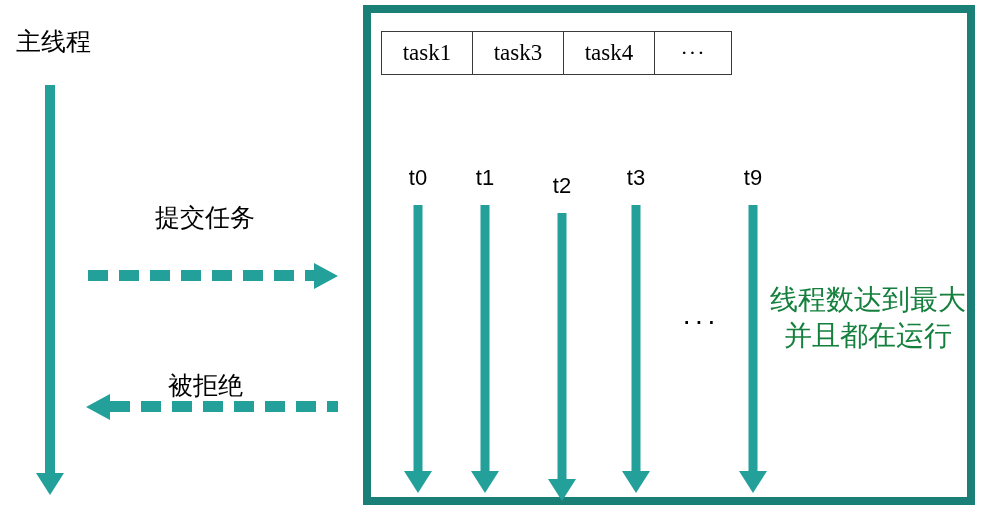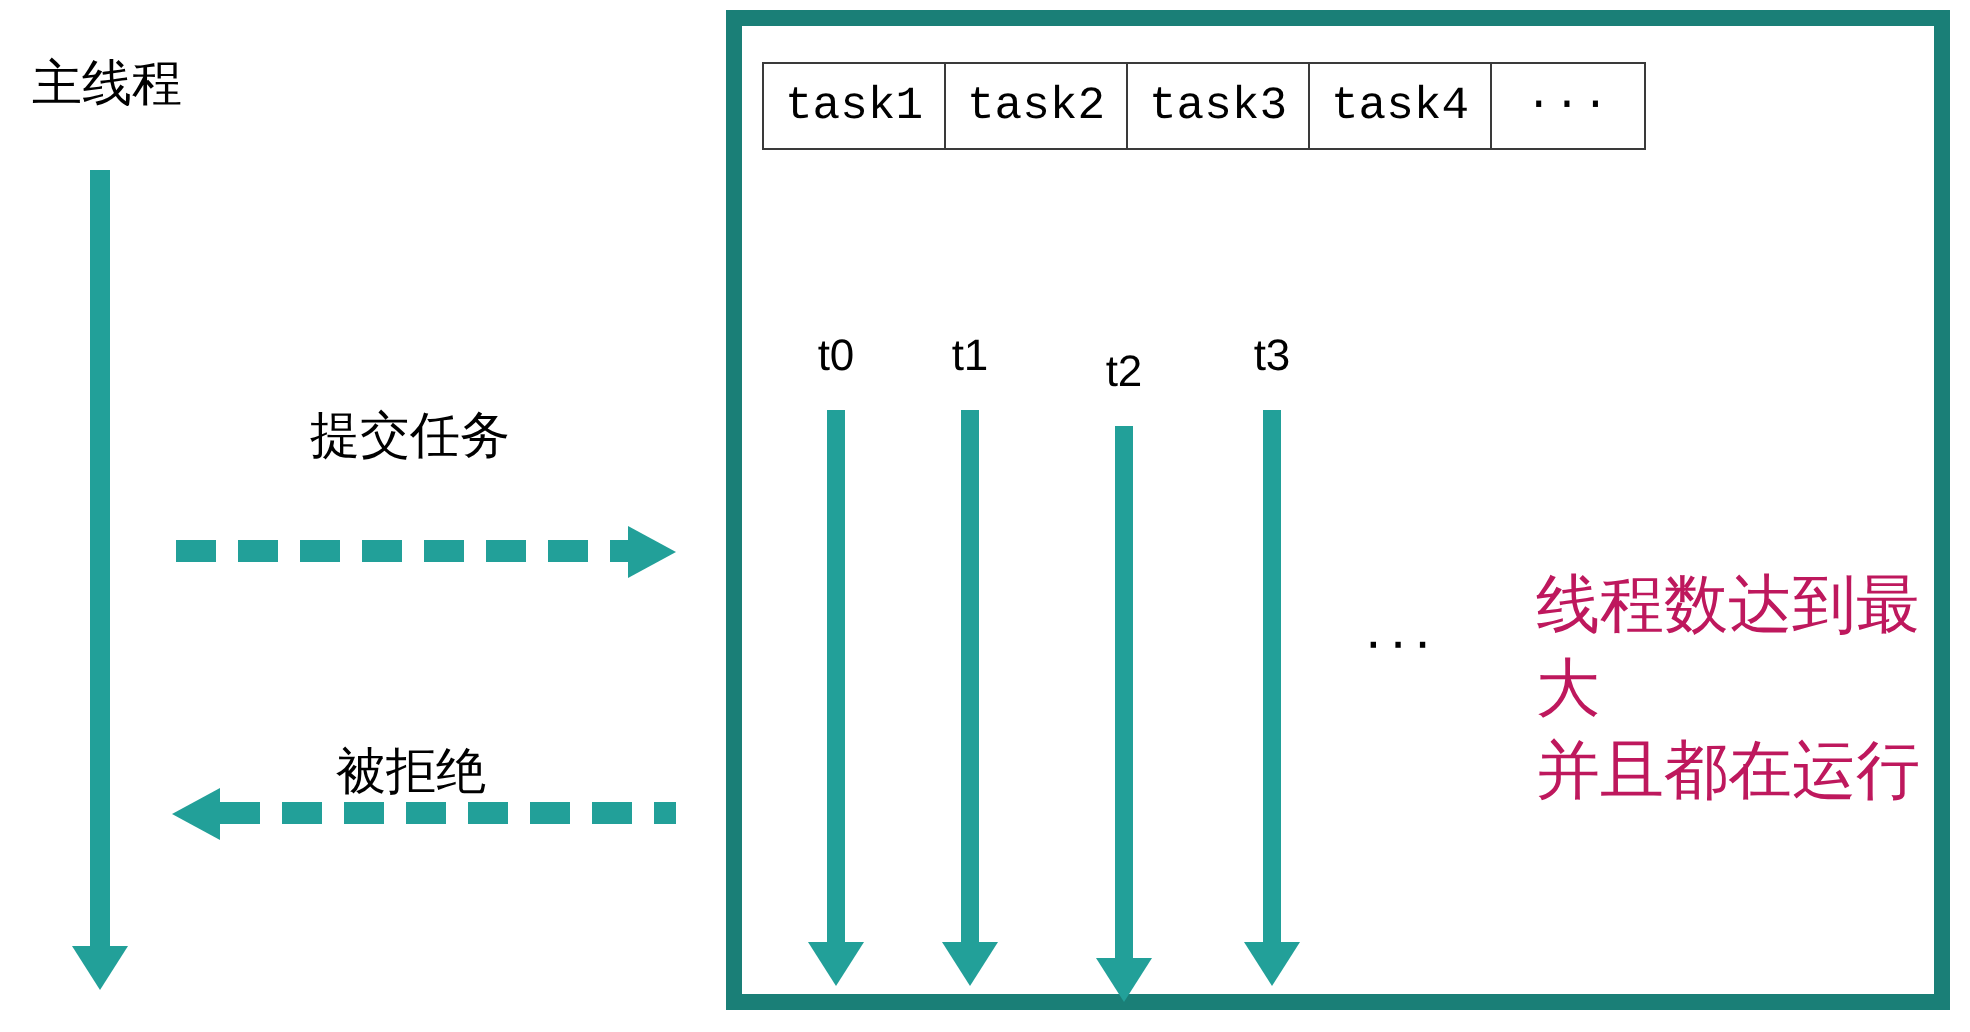--- a/index.html
+++ b/index.html
@@ -66,21 +66,21 @@
     border: 1px solid #3a3a3a;
     border-right: none;
     background: #ffffff;
     box-sizing: border-box;
   }
   .qcell {
     border-right: 1px solid #3a3a3a;
     height: 42px;
     line-height: 42px;
     text-align: center;
-    font-family: Liberation Mono, monospace;
+    font-family: Liberation Serif, serif;
     font-size: 23px;
     color: #000000;
     box-sizing: border-box;
   }
   .qcell.task { width: 91px; }
   .qcell.more { width: 77px; font-size: 22px; letter-spacing: 1px; }
 
   
   .worker {
     position: absolute;
@@ -145,23 +145,24 @@
 
   .ellipsis-mid {
     position: absolute;
     font-family: "Liberation Sans", "DejaVu Sans", sans-serif;
     font-size: 28px;
     letter-spacing: 3px;
     color: #000000;
   }
   .note-right {
     position: absolute;
+    text-align: center;
     font-family: "DejaVu Sans", "Liberation Sans", sans-serif;
-    font-size: 32px;
-    color: #be185d;
+    font-size: 28px;
+    color: #15803d;
     line-height: 1.3;
     white-space: pre-line;
   }
 </style>
 </head>
 <body>
 
 <div id="canvas">
 
   <div class="txt cn" style="left:16px; top:27px;">主线程</div>
@@ -184,21 +185,20 @@
     <div class="dashrow" style="left:86px; top:401px; width:252px;">
       <div class="dashhead-l" style="left:0px;"></div>
       <div class="dashline" style="left:24px; width:228px;"></div>
     </div>
   </div>
 
   <div id="pool-box"></div>
 
   <div id="queue">
     <div class="qcell task">task1</div>
-    <div class="qcell task">task2</div>
     <div class="qcell task">task3</div>
     <div class="qcell task">task4</div>
     <div class="qcell more">···</div>
   </div>
 
 
   <div class="worker" style="left:403px; top:205px; width:30px; height:290px;">
     <div class="wlabel">t0</div>
     <div class="wstem" style="height:268px;"></div>
     <div class="whead" style="top:266px;"></div>
@@ -215,19 +215,24 @@
     <div class="wstem" style="height:268px;"></div>
     <div class="whead" style="top:266px;"></div>
   </div>
 
   <div class="worker" style="left:621px; top:205px; width:30px; height:290px;text-align:center;">
     <div class="wlabel">t3</div>
     <div class="wstem" style="height:268px;"></div>
     <div class="whead" style="top:266px;"></div>
   </div>
 
+  <div class="worker" style="left:738px; top:205px; width:30px; height:290px;">
+    <div class="wlabel">t9</div>
+    <div class="wstem" style="height:268px;"></div>
+    <div class="whead" style="top:266px;"></div>
+  </div>
 
   <div class="ellipsis-mid" style="left:682px; top:305px;">···</div>
 
   <div class="note-right" style="left:768px; top:282px; width:200px;">线程数达到最大
 并且都在运行</div>
 
 </div>
 
 </body></html>

